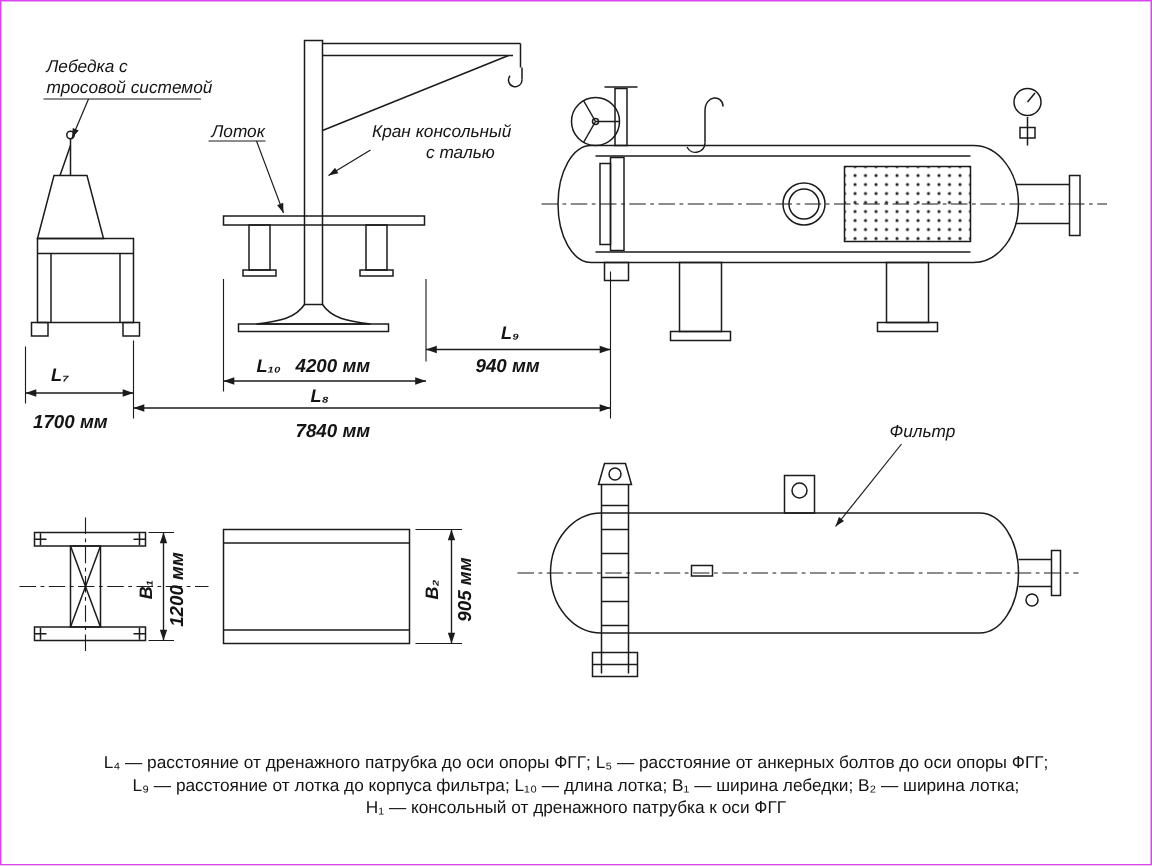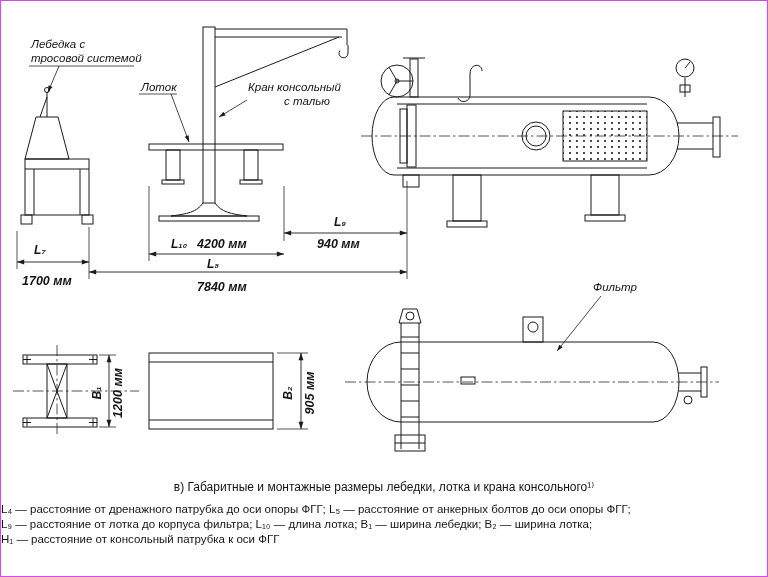--- a/index.html
+++ b/index.html
@@ -13,21 +13,21 @@
   svg.draw line.cl{stroke-dasharray:11 3 2.5 3;stroke-width:.75}
   svg.draw .ext{stroke-width:.75}
   svg.draw .ldr{stroke-width:.8}
   svg.draw .dimline{stroke-width:.9}
   svg.draw text{stroke:none;fill:#141414}
   .lbl{font:italic 11.5px "Liberation Sans","DejaVu Sans",sans-serif}
   .dimname{font:italic bold 12px "Liberation Sans","DejaVu Sans",sans-serif}
   .dimval{font:italic bold 12.5px "Liberation Sans","DejaVu Sans",sans-serif}
   .caption{position:absolute;left:0;right:0;top:479px;text-align:center;
            font-size:12px;line-height:14px}
-  .legend{position:absolute;left:0;right:0;top:501px;text-align:left;
+  .legend{position:absolute;left:0;right:0;top:501px;text-align:center;
           font-size:11.5px;line-height:15px}
 </style>
 </head>
 <body>
 
 <div class="page">
 
   <svg class="draw" width="768" height="470" viewBox="0 0 768 470">
     <defs>
       <marker id="ah" viewBox="0 0 10 10" refX="10" refY="5" markerWidth="11" markerHeight="8" orient="auto-start-reverse">
@@ -201,21 +201,20 @@
     <text class="dimval" x="316" y="247">940 мм</text>
     <text class="dimname" x="206" y="267">L₈</text>
     <text class="dimval" x="196" y="290">7840 мм</text>
 
     <text class="dimname" x="100" y="392" text-anchor="middle" transform="rotate(-90 100 392)">B₁</text>
     <text class="dimval" x="121" y="392" text-anchor="middle" transform="rotate(-90 121 392)">1200 мм</text>
     <text class="dimname" x="291" y="392" text-anchor="middle" transform="rotate(-90 291 392)">B₂</text>
     <text class="dimval" x="313" y="392" text-anchor="middle" transform="rotate(-90 313 392)">905 мм</text>
   </svg>
 
-  <div class="caption">в) Габаритные и монтажные размеры лебедки, лотка и крана консольного¹⁾</div>
 
   <div class="legend">
     <div>L₄ — расстояние от дренажного патрубка до оси опоры ФГГ; L₅ — расстояние от анкерных болтов до оси опоры ФГГ;</div>
     <div>L₉ — расстояние от лотка до корпуса фильтра; L₁₀ — длина лотка; B₁ — ширина лебедки; B₂ — ширина лотка;</div>
-    <div>H₁ — расстояние от консольный патрубка к оси ФГГ</div>
+    <div>H₁ — консольный от дренажного патрубка к оси ФГГ</div>
   </div>
 
 </div>
 
 </body></html>

